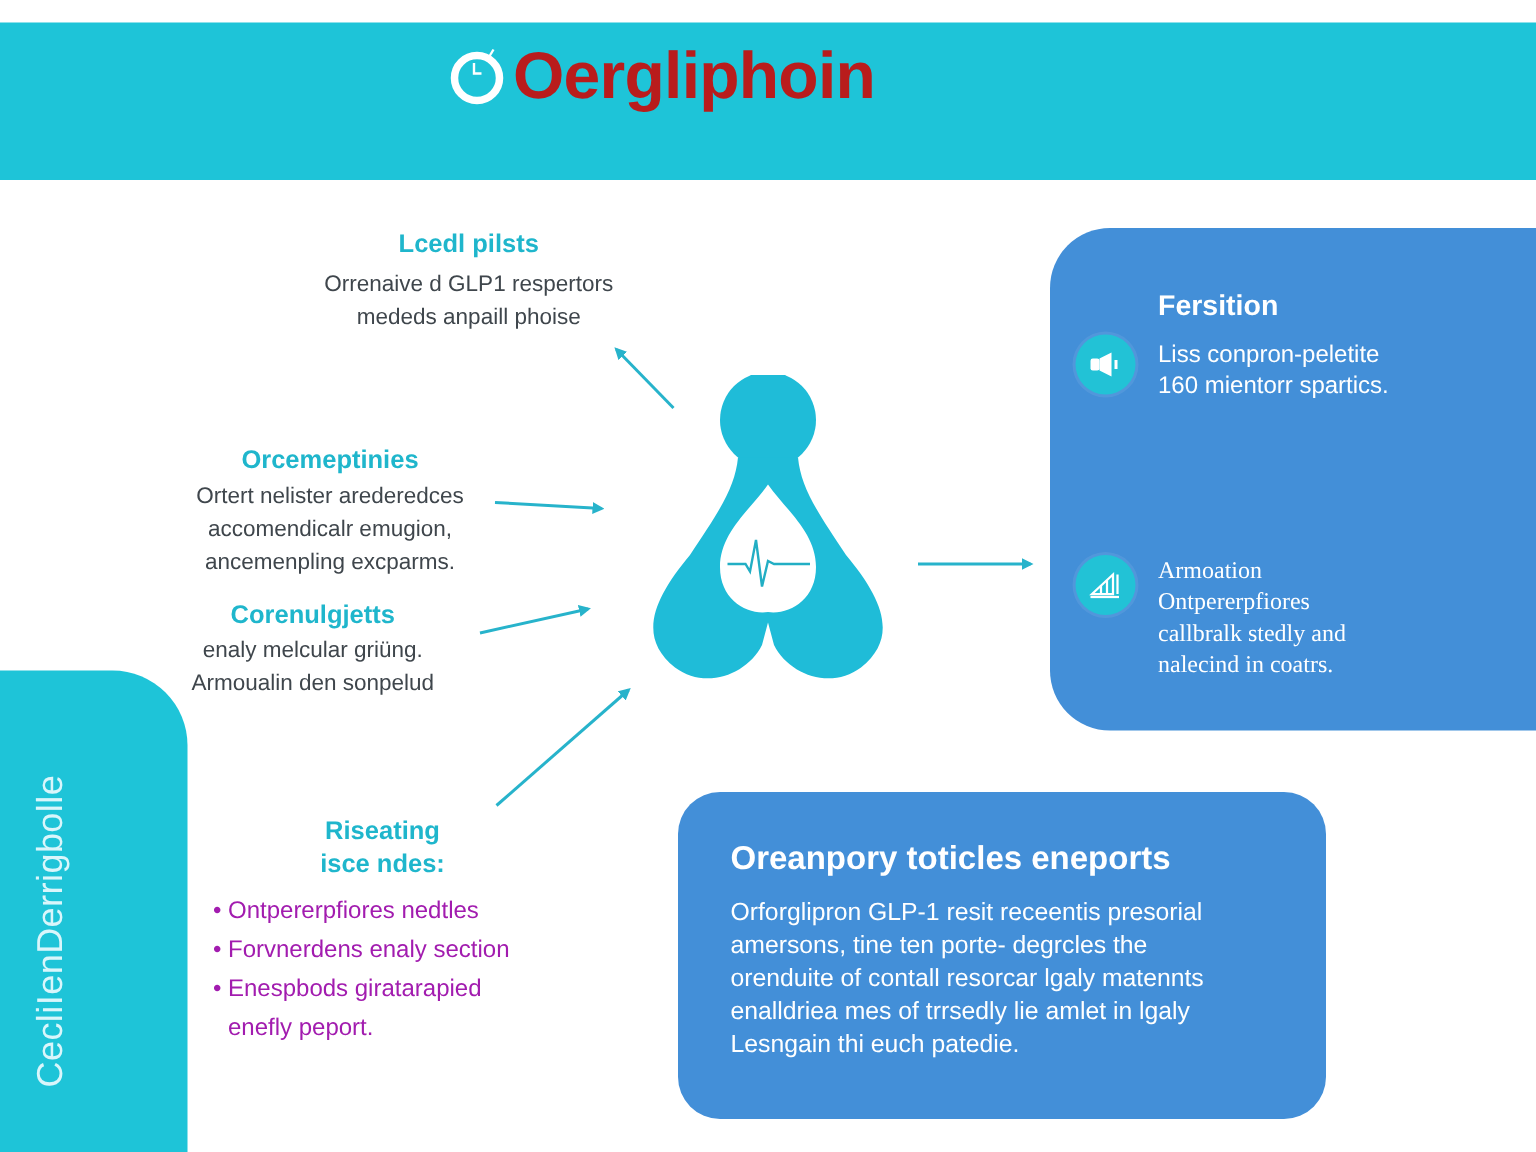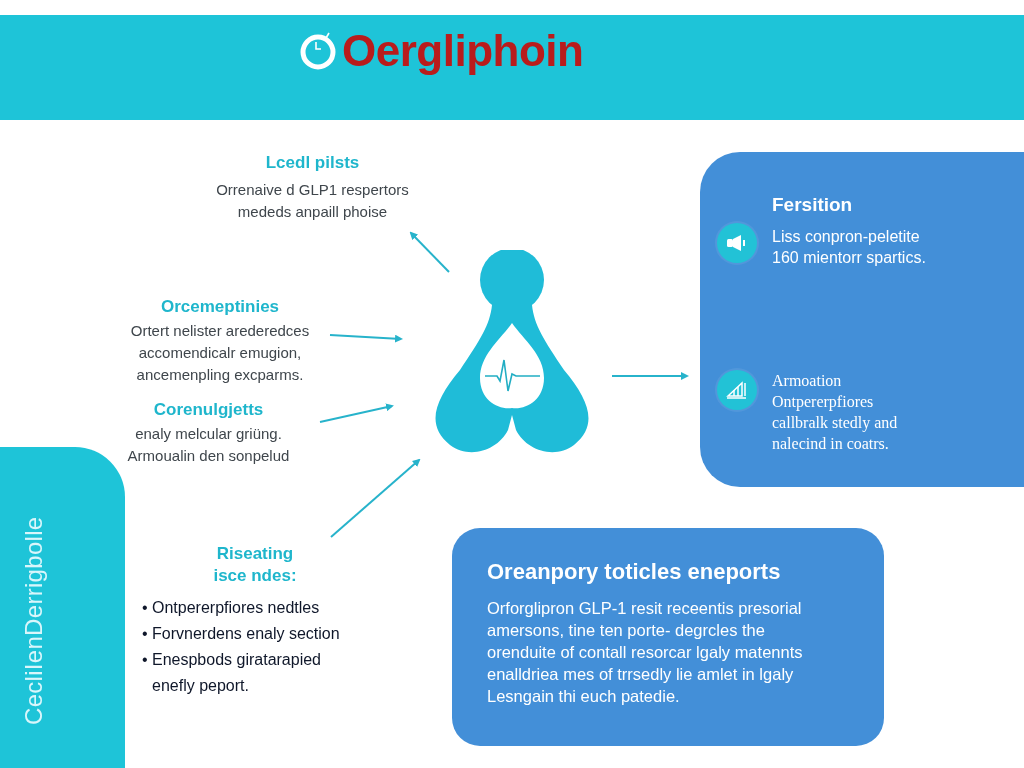--- a/index.html
+++ b/index.html
@@ -24,21 +24,21 @@
   .left-panel {
     position: absolute; left: -10px; top: 447px; width: 135px; height: 340px;
     background: #1ec4d8; border-top-right-radius: 50px;
   }
   .left-panel-label {
     position: absolute; left: 20px; top: 725px; color: #d9f6fb; font-size: 24px;
     transform: rotate(-90deg); transform-origin: left top; white-space: nowrap;
     font-family: "Liberation Sans", sans-serif; letter-spacing: 0.3px;
   }
 
-  .bullets { position: absolute; left: 142px; top: 595px; color: #0f172a; font-size: 16px; line-height: 26px; }
+  .bullets { position: absolute; left: 142px; top: 595px; color: #a21caf; font-size: 16px; line-height: 26px; }
   .bullets li { list-style: none; }
   .bullets .dot { display: inline-block; width: 10px; }
   .bullets .cont { padding-left: 10px; }
 
   .card-right {
     position: absolute; left: 700px; top: 152px; width: 340px; height: 335px;
     background: #438fd8; border-radius: 40px 0 0 40px;
   }
   .card-bottom {
     position: absolute; left: 452px; top: 528px; width: 432px; height: 218px;

